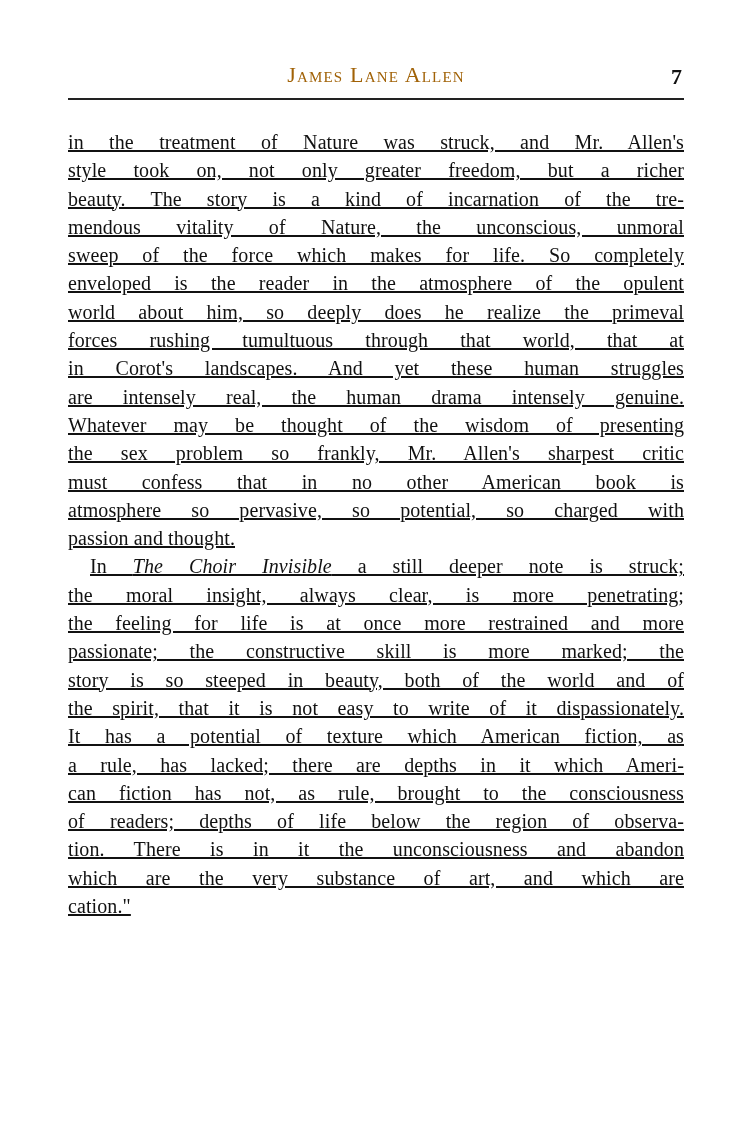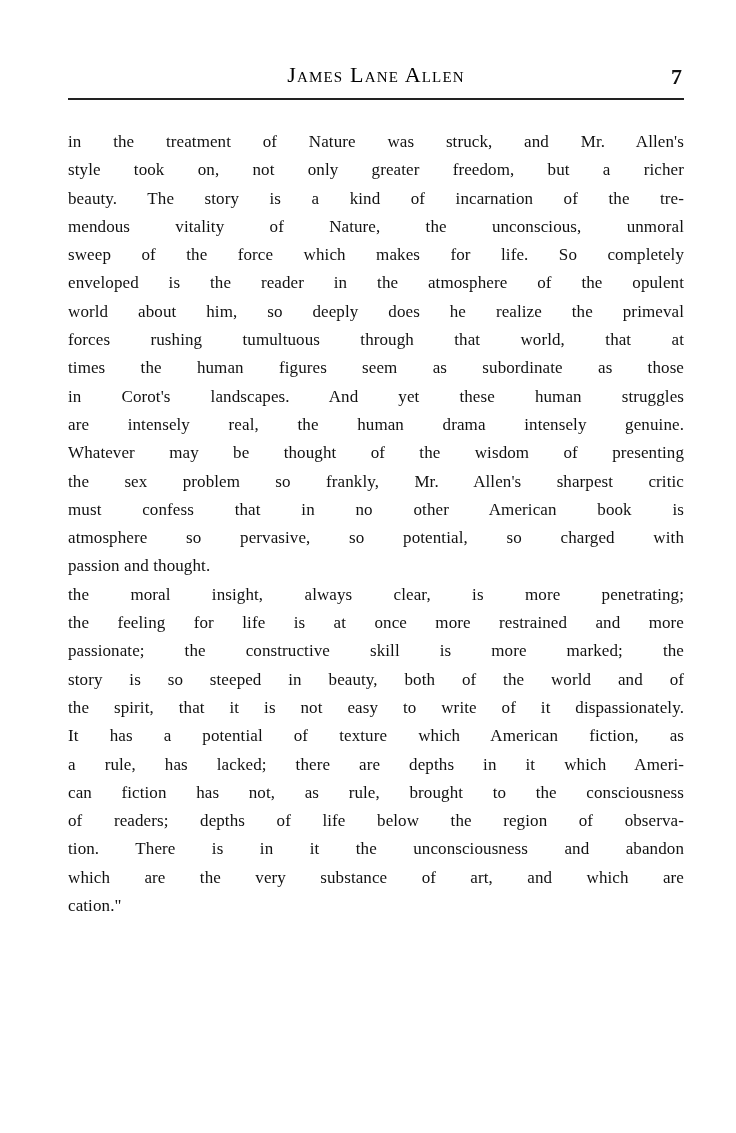--- a/index.html
+++ b/index.html
@@ -1,23 +1,23 @@
 <!DOCTYPE html>
 <html><head>
 <meta charset="utf-8">
 <style>
   html, body { margin: 0; padding: 0; background: #ffffff; }
   body { width: 736px; height: 1133px; position: relative; overflow: hidden; }
   .page { position: absolute; left: 0; top: 0; width: 736px; height: 1133px; background: #fff; color: #111; font-family: "Liberation Serif", "DejaVu Serif", serif; }
   .header { position: absolute; left: 68px; width: 616px; top: 56px; height: 36px; }
-  .running-head { position: absolute; left: 0; right: 0; top: 6px; text-align: center; font-size: 22px; font-variant: small-caps; letter-spacing: 1.2px; color: #000000; }
+  .running-head { position: absolute; left: 0; right: 0; top: 6px; text-align: center; font-size: 22px; font-variant: small-caps; letter-spacing: 1.2px; color: #a16207; }
   .page-number { position: absolute; right: 2px; top: 8px; font-size: 22px; font-weight: bold; }
   .header-rule { position: absolute; left: 68px; width: 616px; top: 98px; height: 0; border-top: 2px solid #222; }
   .body-text { position: absolute; left: 68px; top: 128px; width: 616px; }
-  .line { display: block; height: 28.3px; line-height: 28.3px; font-size: 17px; white-space: nowrap; text-align: justify; text-align-last: justify; letter-spacing: 0.1px; }
+  .line { display: block; height: 28.3px; line-height: 28.3px; font-size: 20px; white-space: nowrap; text-align: justify; text-align-last: justify; letter-spacing: 0.1px; text-decoration: underline; }
   .line.last { text-align-last: left; }
   .line.indent { padding-left: 22px; }
   .line em { font-style: italic; }
 </style>
 </head>
 <body>
 
 <div class="page">
   <div class="header">
     <div class="running-head">James Lane Allen</div>
@@ -28,30 +28,30 @@
   <div class="body-text">
     <div>
       <span class="line">in the treatment of Nature was struck, and Mr. Allen's</span>
       <span class="line">style took on, not only greater freedom, but a richer</span>
       <span class="line">beauty.  The story is a kind of incarnation of the tre-</span>
       <span class="line">mendous vitality of Nature, the unconscious, unmoral</span>
       <span class="line">sweep of the force which makes for life.  So completely</span>
       <span class="line">enveloped is the reader in the atmosphere of the opulent</span>
       <span class="line">world about him, so deeply does he realize the primeval</span>
       <span class="line">forces rushing tumultuous through that world, that at</span>
-      <span class="line">times the human figures seem as subordinate as those</span>
       <span class="line">in Corot's landscapes.  And yet these human struggles</span>
       <span class="line">are intensely real, the human drama intensely genuine.</span>
       <span class="line">Whatever may be thought of the wisdom of presenting</span>
       <span class="line">the sex problem so frankly, Mr. Allen's sharpest critic</span>
       <span class="line">must confess that in no other American book is</span>
       <span class="line">atmosphere so pervasive, so potential, so charged with</span>
       <span class="line last">passion and thought.</span>
     </div>
     <div>
+      <span class="line indent"><span>In </span><em>The Choir Invisible</em><span> a still deeper note is struck;</span></span>
       <span class="line">the moral insight, always clear, is more penetrating;</span>
       <span class="line">the feeling for life is at once more restrained and more</span>
       <span class="line">passionate; the constructive skill is more marked; the</span>
       <span class="line">story is so steeped in beauty, both of the world and of</span>
       <span class="line">the spirit, that it is not easy to write of it dispassionately.</span>
       <span class="line">It has a potential of texture which American fiction, as</span>
       <span class="line">a rule, has lacked; there are depths in it which Ameri-</span>
       <span class="line">can fiction has not, as rule, brought to the consciousness</span>
       <span class="line">of readers; depths of life below the region of observa-</span>
       <span class="line">tion.  There is in it the unconsciousness and abandon</span>

